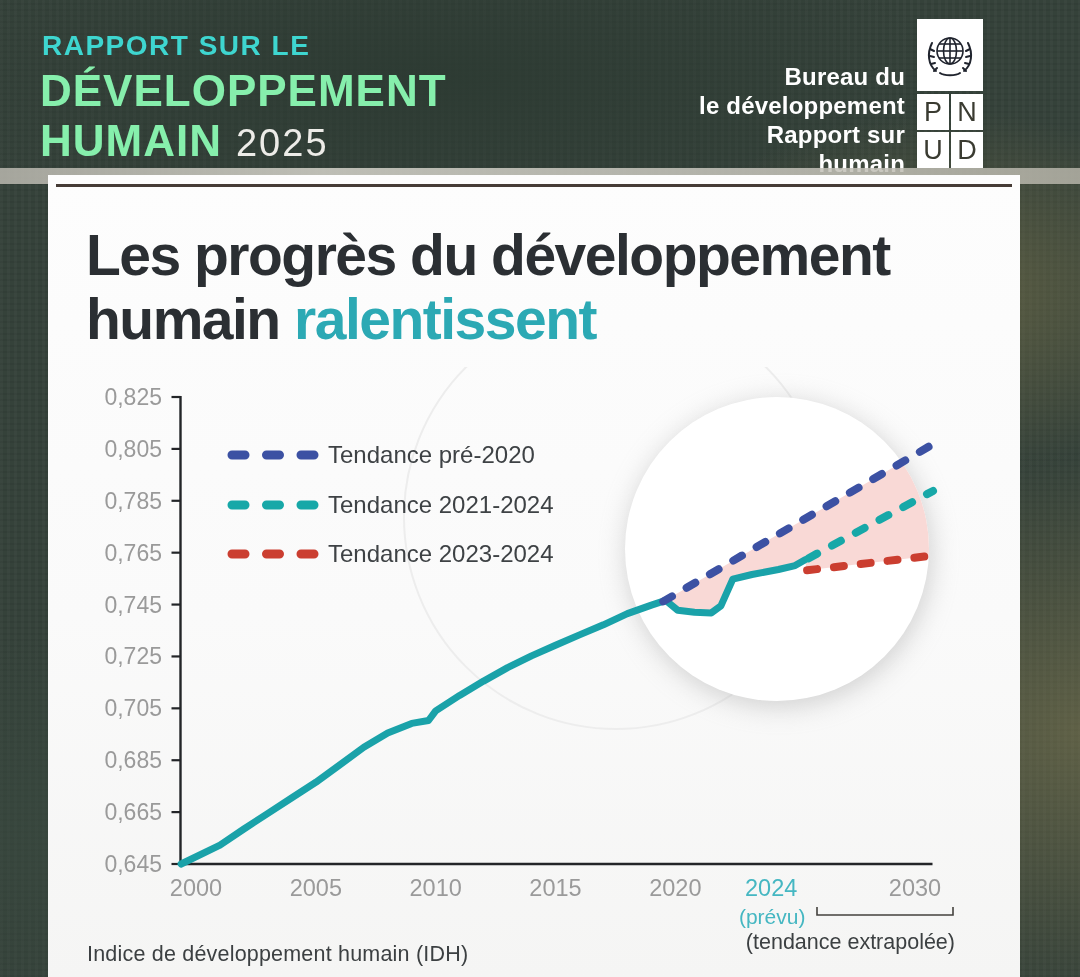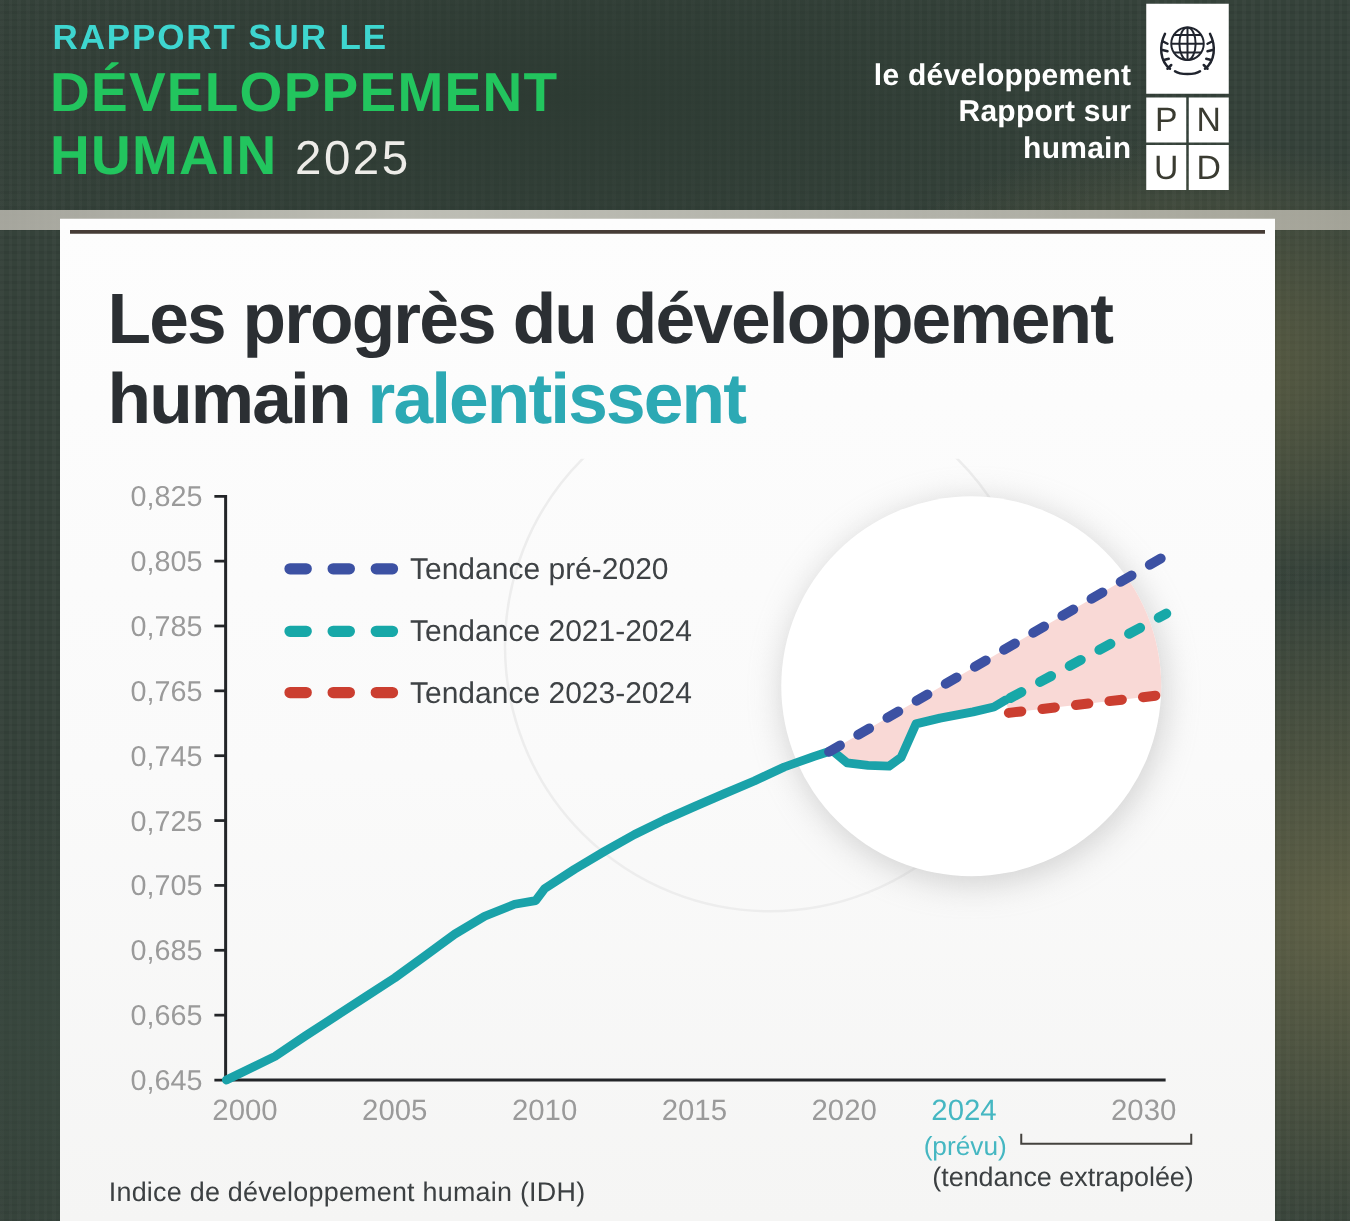--- a/index.html
+++ b/index.html
@@ -9,27 +9,27 @@
     background-color:#35423a;
     background-image:
       radial-gradient(ellipse 420px 260px at 88% 30%, rgba(125,118,76,.55), transparent 70%),
       radial-gradient(ellipse 500px 400px at 100% 75%, rgba(146,134,86,.45), transparent 70%),
       radial-gradient(ellipse 600px 300px at 15% 85%, rgba(58,74,64,.8), transparent 70%),
       radial-gradient(ellipse 700px 220px at 40% 8%, rgba(44,58,50,.9), transparent 75%),
       repeating-linear-gradient(90deg, rgba(255,255,255,.025) 0 3px, transparent 3px 7px),
       repeating-linear-gradient(0deg, rgba(0,0,0,.06) 0 2px, transparent 2px 6px);
   }
   
-  .hdr{position:absolute;left:0;top:0;width:1045px;height:175px;border-radius:32px;}
+  .hdr{position:absolute;left:0;top:16px;width:1045px;height:175px;border-radius:32px;}
   .kicker{
     position:absolute;left:42px;top:14px;
     font-size:28px;font-weight:600;letter-spacing:1.5px;color:#3ED6D0;
   }
   .h-title{position:absolute;left:40px;top:50px;line-height:50px;white-space:nowrap;}
-  .h-title .big{font-size:44px;font-weight:800;letter-spacing:1px;color:#22c55e;}
+  .h-title .big{font-size:44px;font-weight:800;letter-spacing:1px;color:#86efac;}
   .h-year{font-size:38px;font-weight:400;color:#EDECE8;letter-spacing:2px;margin-left:14px;margin-top:44px;}
   .bureau{
     position:absolute;right:140px;top:46px;width:300px;text-align:right;
     font-size:24px;font-weight:700;color:#FFFFFF;line-height:29px;letter-spacing:.2px;
   }
   .logoCol{position:absolute;right:62px;top:3px;width:66px;}
   .unBox{width:66px;height:72px;background:#FFFFFF;display:flex;align-items:center;justify-content:center;}
   .pnud{margin-top:3px;display:grid;grid-template-columns:32px 32px;grid-template-rows:36px 36px;gap:2px;}
   .pnud .cell{
     background:#FFFFFF;display:flex;align-items:center;justify-content:center;
@@ -64,20 +64,21 @@
 
 <div class="hdr">
   <div class="kicker">RAPPORT SUR LE</div>
   <div class="h-title">
     <div class="big">DÉVELOPPEMENT</div>
     <div>
       <span class="big">HUMAIN</span><span class="h-year">2025</span>
     </div>
   </div>
   <div class="bureau">
+    <div>Bureau du</div>
     <div>le développement</div>
     <div>Rapport sur</div>
     <div>humain</div>
   </div>
   <div class="logoCol">
     <div class="unBox">
       <svg class="unGlyph" width="52" height="56" viewBox="0 0 52 56">
         <g fill="none" stroke="#20242E" stroke-width="1.6">
           <circle cx="26" cy="24" r="13"></circle>
           <ellipse cx="26" cy="24" rx="6.5" ry="13"></ellipse>

